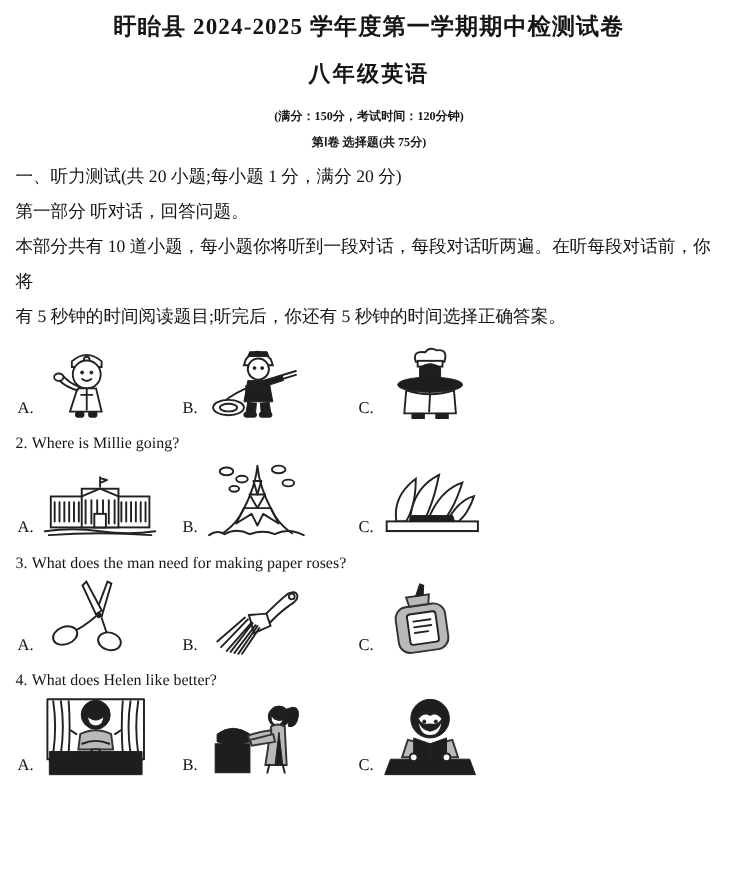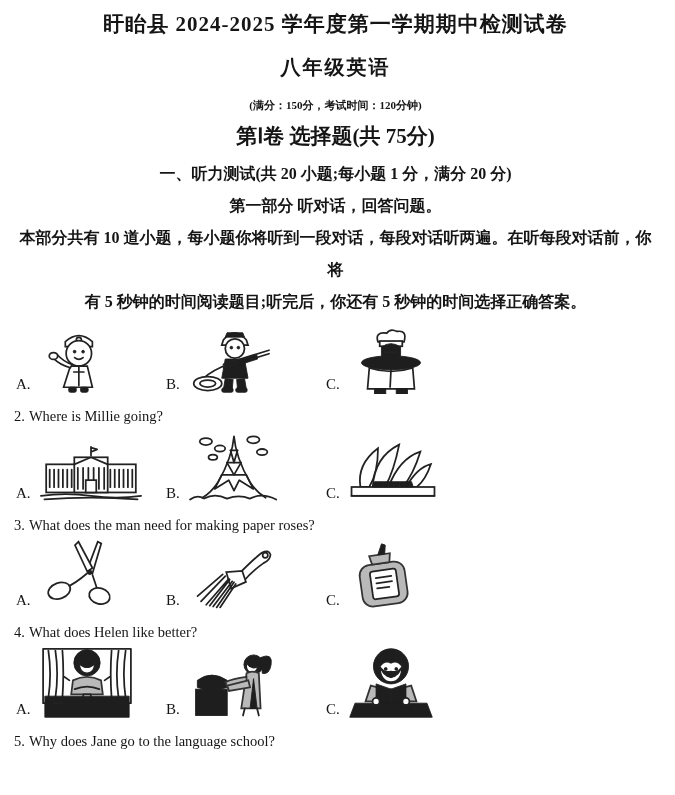--- a/index.html
+++ b/index.html
@@ -10,23 +10,23 @@
     color: #151515;
     font-family: "Liberation Serif", serif;
     overflow: hidden;
   }
   .page { padding: 6px 18px 0 14px; }
 
   .c-bold { text-align: center; font-weight: bold; }
   .title    { font-size: 21px; margin-top: 4px; letter-spacing: 1px; }
   .subtitle { font-size: 20px; margin-top: 16px; letter-spacing: 2px; }
   .exam-info     { font-size: 11px; margin-top: 17px; }
-  .section-title { font-size: 21px; margin-top: 9px; text-align: center; }
-
-  .zh-line { font-weight: bold; font-size: 16px; line-height: 32px; text-align: center; }
+  .section-title { font-size: 11px; margin-top: 9px; text-align: center; }
+
+  .zh-line { font-weight: normal; font-size: 16px; line-height: 32px; }
   .zh-block { margin-top: 8px; }
 
   .q-text { font-size: 14.5px; margin-top: 14px; }
   .q-text .qnum { margin-right: 4px; }
 
   .opt-row { display: flex; align-items: flex-end; margin: 6px 0 2px 2px; width: 470px; }
   .opt-cell { display: flex; align-items: flex-end; }
   .opt-cell.a { width: 150px; }
   .opt-cell.b { width: 160px; }
   .opt-cell.c { flex: 1; }
@@ -248,17 +248,14 @@
         <path class="gy" d="M72 44 L78 62 L66 62 L64 46 Z"></path>
         <path class="fl" d="M32 42 L49 48 L66 42 L66 64 L49 70 L32 64 Z"></path>
         <path class="ln" stroke="#fff" d="M49 48 L49 70"></path>
         <path class="fl" d="M8 64 L90 64 L96 80 L2 80 Z"></path>
         <circle class="wh" cx="32" cy="62" r="4"></circle>
         <circle class="wh" cx="66" cy="62" r="4"></circle>
       </svg>
     </div>
   </div>
 
-  <div class="q-text">
-    <span class="qnum">5.</span><span>Why does Jane go to the language school?</span>
-  </div>
 
 </div>
 
 </body></html>

